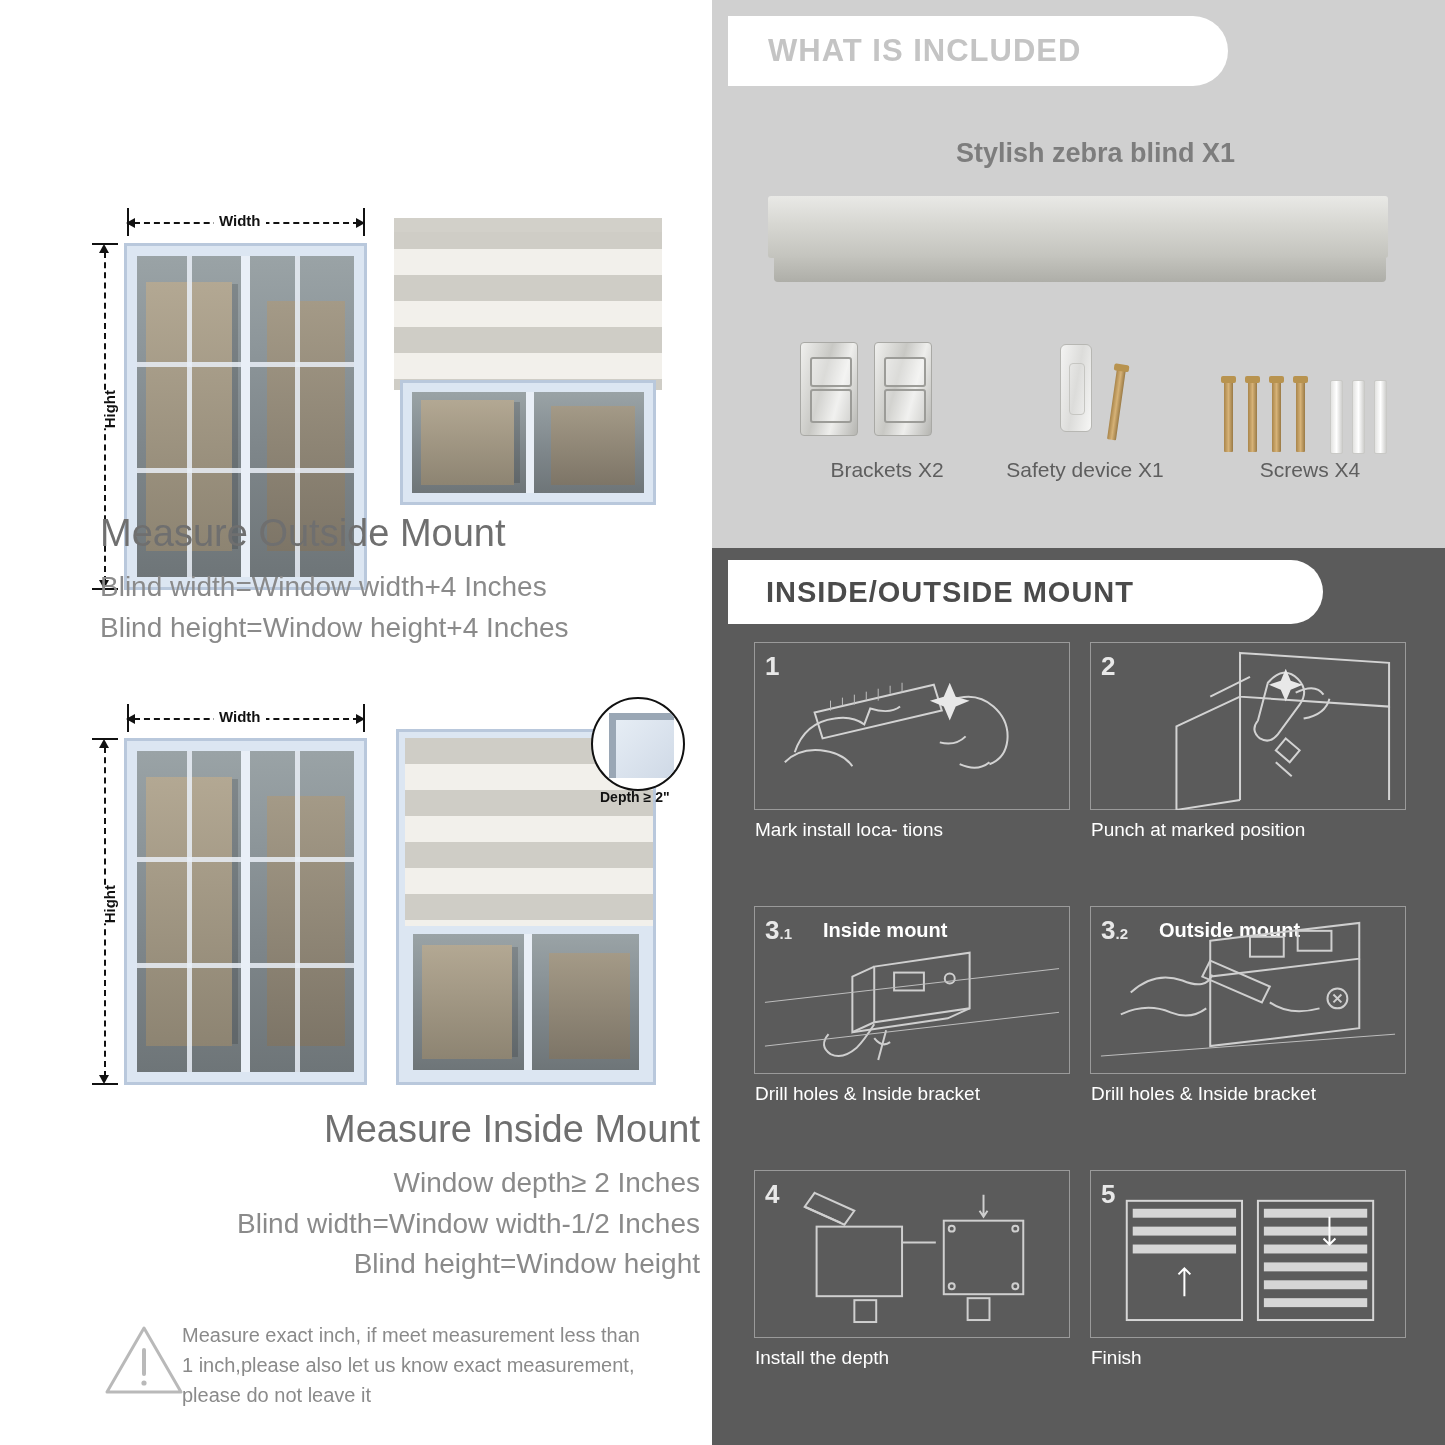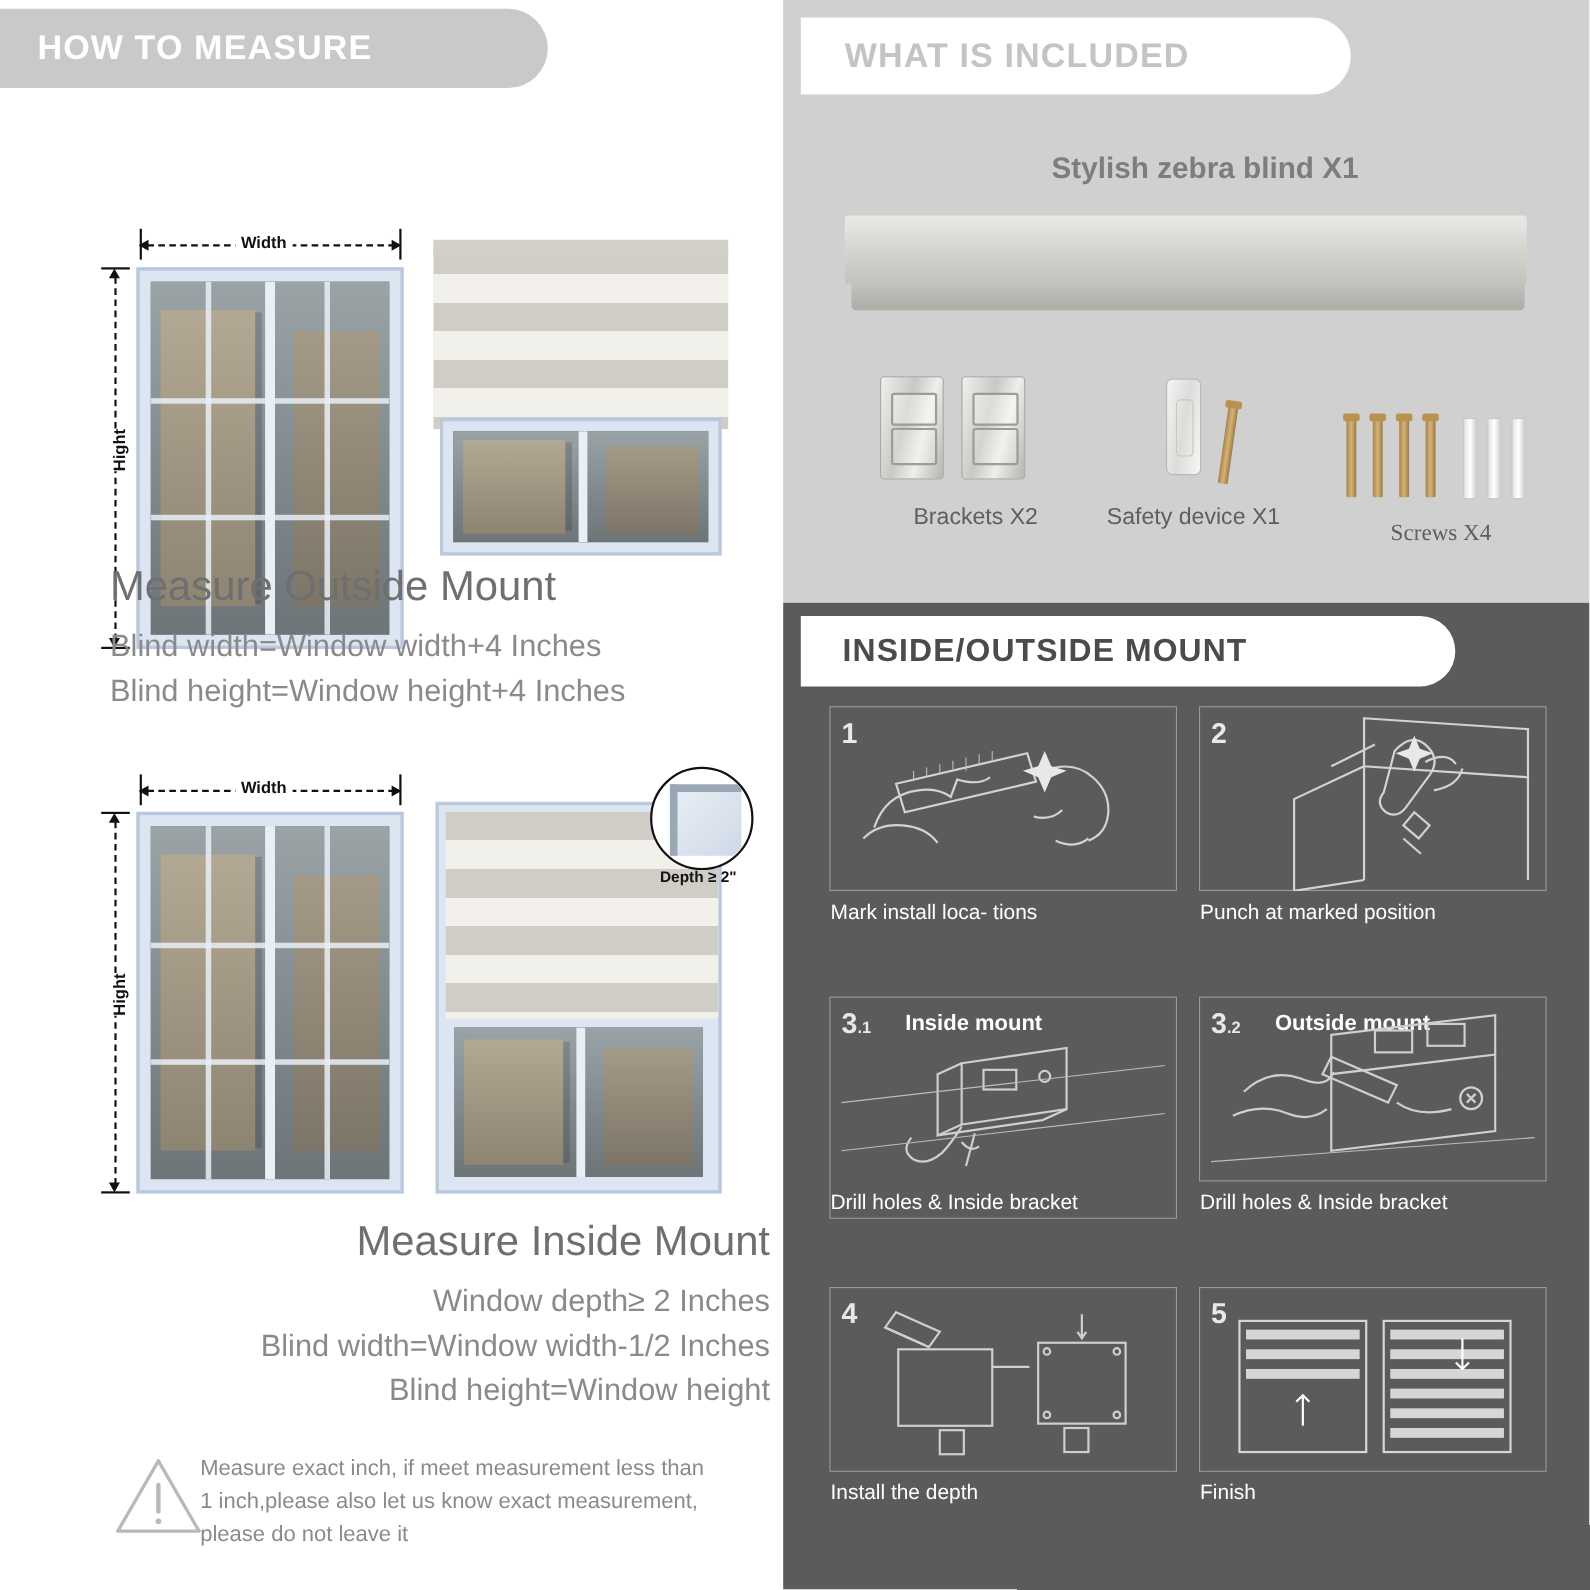--- a/index.html
+++ b/index.html
@@ -189,21 +189,20 @@
   }
   .sketch{position:absolute;inset:0;}
 </style>
 </head>
 <body>
 
 <div class="page">
 
   <div class="left">
 
-    <div class="panel-title" id="howto-title">HOW TO MEASURE</div>
 
     <div class="measure-block" style="left:0;top:100px;width:712px;height:410px;">
 
       <div class="dashed-h" style="left:108px;top:122px;width:225px;"></div>
       <div class="arrowL" style="left:100px;top:118px;"></div>
       <div class="arrowR" style="left:330px;top:118px;"></div>
       <div class="tick" style="left:101px;top:108px;width:2px;height:28px;"></div>
       <div class="tick" style="left:337px;top:108px;width:2px;height:28px;"></div>
       <div class="dim-label" style="left:188px;top:112px;">Width</div>
 
@@ -329,21 +328,21 @@
     </div>
 
     <div>
       <div class="screw" style="left:512px;top:380px;"></div>
       <div class="screw" style="left:536px;top:380px;"></div>
       <div class="screw" style="left:560px;top:380px;"></div>
       <div class="screw" style="left:584px;top:380px;"></div>
       <div class="anchor" style="left:618px;top:380px;"></div>
       <div class="anchor" style="left:640px;top:380px;"></div>
       <div class="anchor" style="left:662px;top:380px;"></div>
-      <div class="part-label" style="left:498px;top:472px;width:200px;font-family:Liberation Serif, serif;">Screws X4</div>
+      <div class="part-label" style="left:498px;top:458px;width:200px;">Screws X4</div>
     </div>
   </div>
 
   <div class="right-bottom">
 
     <div class="panel-title" id="mount-title">INSIDE/OUTSIDE MOUNT</div>
 
     <div class="step" style="left:42px;top:94px;width:316px;height:168px;">
       <div class="step-num">1</div>
       <svg class="sketch" viewBox="0 0 316 168">
@@ -381,21 +380,21 @@
           <path d="M196 96 l14 12 l-10 12 l-14 -12 z"></path>
           <path d="M186 120 l16 14"></path>
           <path d="M206 50 q20 -10 28 2"></path>
           <path d="M214 76 q22 -4 26 -20"></path>
         </g>
         <path d="M196 26 l5 12 l12 4 l-12 5 l-5 12 l-5 -12 l-12 -5 l12 -4 z" fill="#e8e8e8"></path>
       </svg>
       <div class="step-cap" style="left:0px;top:176px;width:330px;">Punch at  marked position</div>
     </div>
 
-    <div class="step" style="left:42px;top:358px;width:316px;height:202px;">
+    <div class="step" style="left:42px;top:358px;width:316px;height:168px;">
       <div class="step-num">
         <span>3</span><small>.1</small>
       </div>
       <div class="step-inline" style="left:68px;">Inside mount</div>
       <svg class="sketch" viewBox="0 0 316 168">
         <g fill="none" stroke="#cfcfcf" stroke-width="2">
           <path d="M120 60 l96 -14 l0 56 l-96 14 z"></path>
           <path d="M120 60 l-22 10 l0 56 l22 -10"></path>
           <path d="M98 126 l96 -14 l22 -10"></path>
           <rect x="140" y="66" width="30" height="18"></rect>

